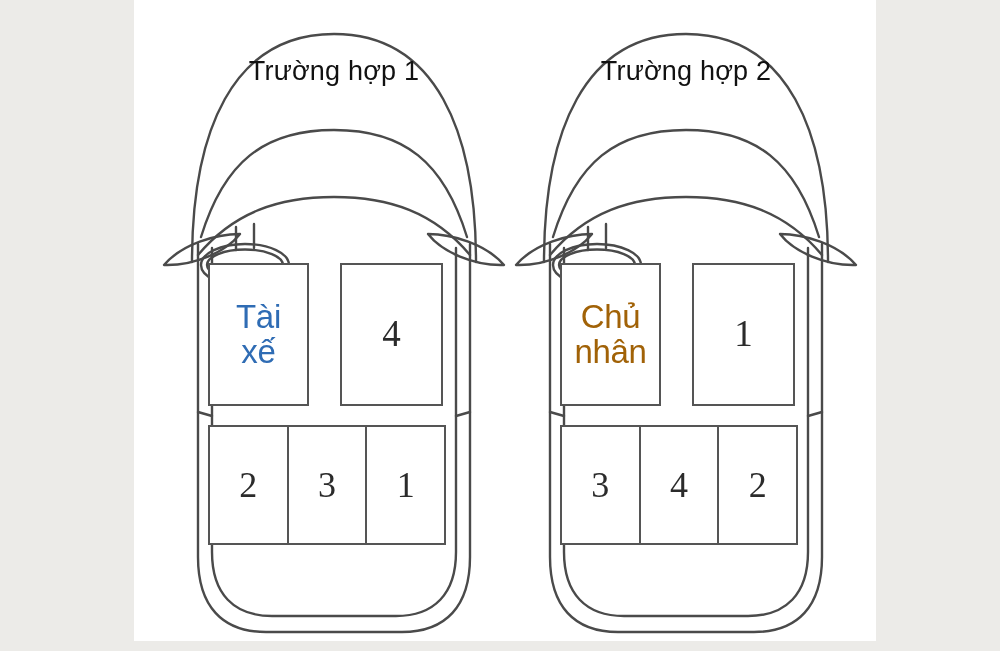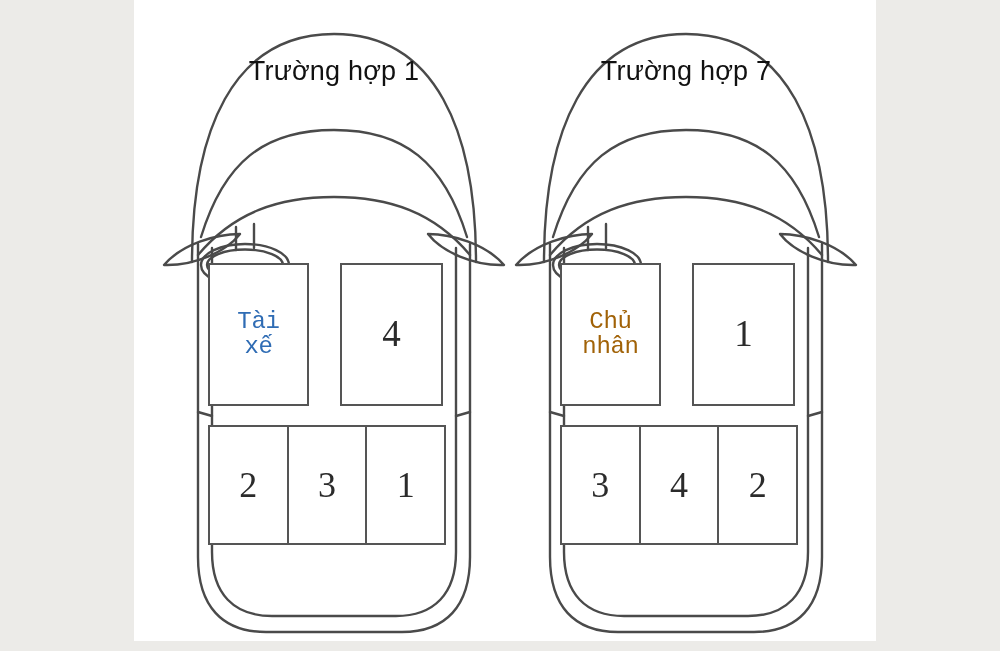--- a/index.html
+++ b/index.html
@@ -107,22 +107,22 @@
     flex: 1 1 0;
     box-sizing: border-box;
     display: flex;
     align-items: center;
     justify-content: center;
     border-right: 2px solid #555555;
   }
   .rear-cell:last-child { border-right: none; }
 
   .label-text {
-    font-family: Liberation Mono, monospace;
-    font-size: 24px;
+    font-family: Liberation Sans, sans-serif;
+    font-size: 33px;
     font-weight: 400;
     letter-spacing: -0.3px;
   }
   .label-driver  { color: #2f6cb4; }
   .label-owner   { color: #a16207; }
 
   .num {
     font-family: "Liberation Serif", serif;
     font-size: 37px;
     font-weight: 400;
@@ -205,21 +205,21 @@
           <path d="M58 236 L 58 540 C 58 582, 80 604, 118 604 L 242 604 C 280 604, 302 582, 302 540 L 302 236"></path>
           <path d="M44 400 L 58 404"></path>
           <path d="M316 400 L 302 404"></path>
           <path d="M82 215 L 82 238"></path>
           <path d="M100 212 L 100 236"></path>
           <ellipse cx="91" cy="253" rx="44" ry="21"></ellipse>
           <ellipse cx="91" cy="253" rx="38" ry="15.5"></ellipse>
         </g>
       </svg>
 
-      <div class="title">Trường hợp 7</div>
+      <div class="title">Trường hợp 2</div>
 
       <div class="front-row">
         <div class="seat seat-front-left">
           <span class="label-text label-owner"><span>Chủ</span><br><span>nhân</span></span>
         </div>
         <div class="seat seat-front-right">
           <span class="num">1</span>
         </div>
       </div>
 

